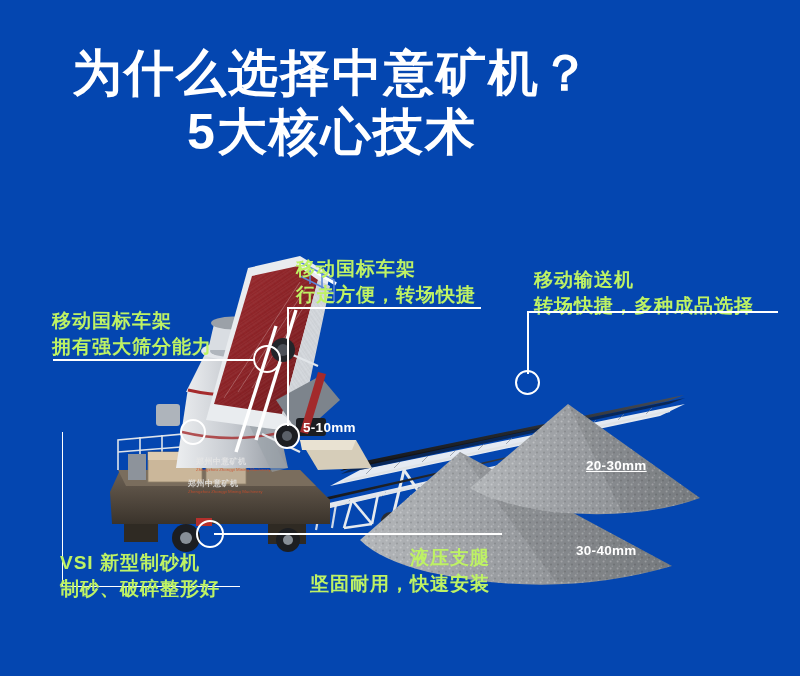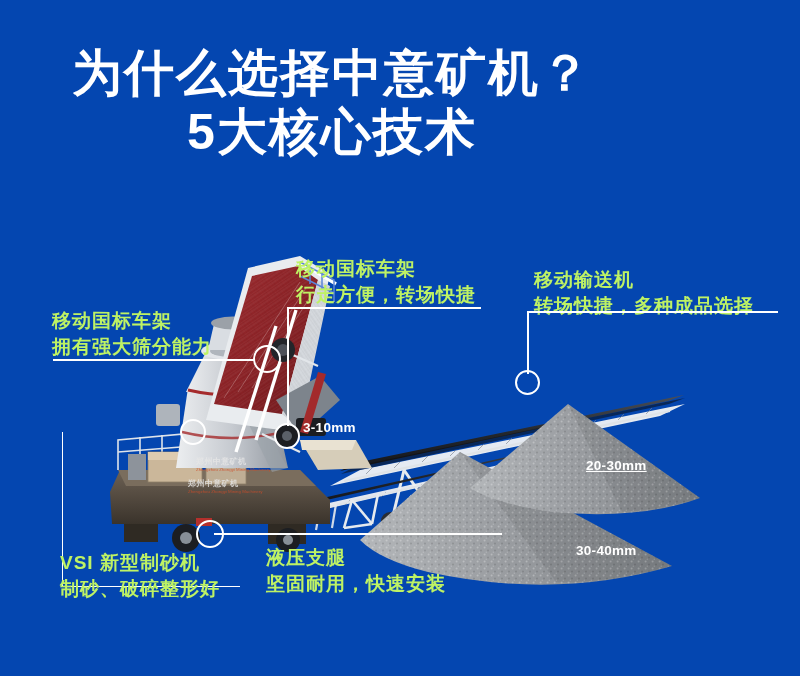--- a/index.html
+++ b/index.html
@@ -256,21 +256,21 @@
       <circle cx="288" cy="540" r="5" fill="#888f97"></circle>
   </svg>
 
   <div class="wm" style="left:196px; top:456px;">
     <span>郑州中意矿机</span><small>Zhengzhou Zhongyi Mining Machinery</small>
   </div>
   <div class="wm" style="left:188px; top:478px;">
     <span>郑州中意矿机</span><small>Zhengzhou Zhongyi Mining Machinery</small>
   </div>
 
-  <div class="size-tag" style="left:303px; top:420px;">3-10mm</div>
+  <div class="size-tag" style="left:303px; top:420px;">5-10mm</div>
   <div class="size-tag" style="left:586px; top:458px;text-decoration:underline;">20-30mm</div>
   <div class="size-tag" style="left:576px; top:543px;">30-40mm</div>
 
   <div class="callout" style="left:52px; top:308px;">
     <span class="l1">移动国标车架</span>
     <span class="l2">拥有强大筛分能力</span>
   </div>
   <div class="rule hrule" style="left:53px; top:359px; width:202px;"></div>
   <div class="ring" style="left:253px; top:345px; width:28px; height:28px;"></div>
 
@@ -292,18 +292,18 @@
 
   <div class="bracket" style="left:62px; top:432px; width:178px; height:155px; border-right:none; border-top:none;"></div>
   <div class="callout" style="left:60px; top:550px;">
     <span class="l1">VSI 新型制砂机</span>
     <span class="l2">制砂、破碎整形好</span>
   </div>
   <div class="ring" style="left:180px; top:419px; width:26px; height:26px;"></div>
 
   <div class="rule hrule" style="left:214px; top:533px; width:288px;"></div>
   <div class="ring" style="left:196px; top:520px; width:28px; height:28px;"></div>
-  <div class="callout" style="left:266px; top:545px; text-align:left; width:224px;">
+  <div class="callout" style="left:266px; top:545px; text-align:right; width:224px;">
     <span class="l1">液压支腿</span>
     <span class="l2">坚固耐用，快速安装</span>
   </div>
 
 </div>
 
 </body></html>

